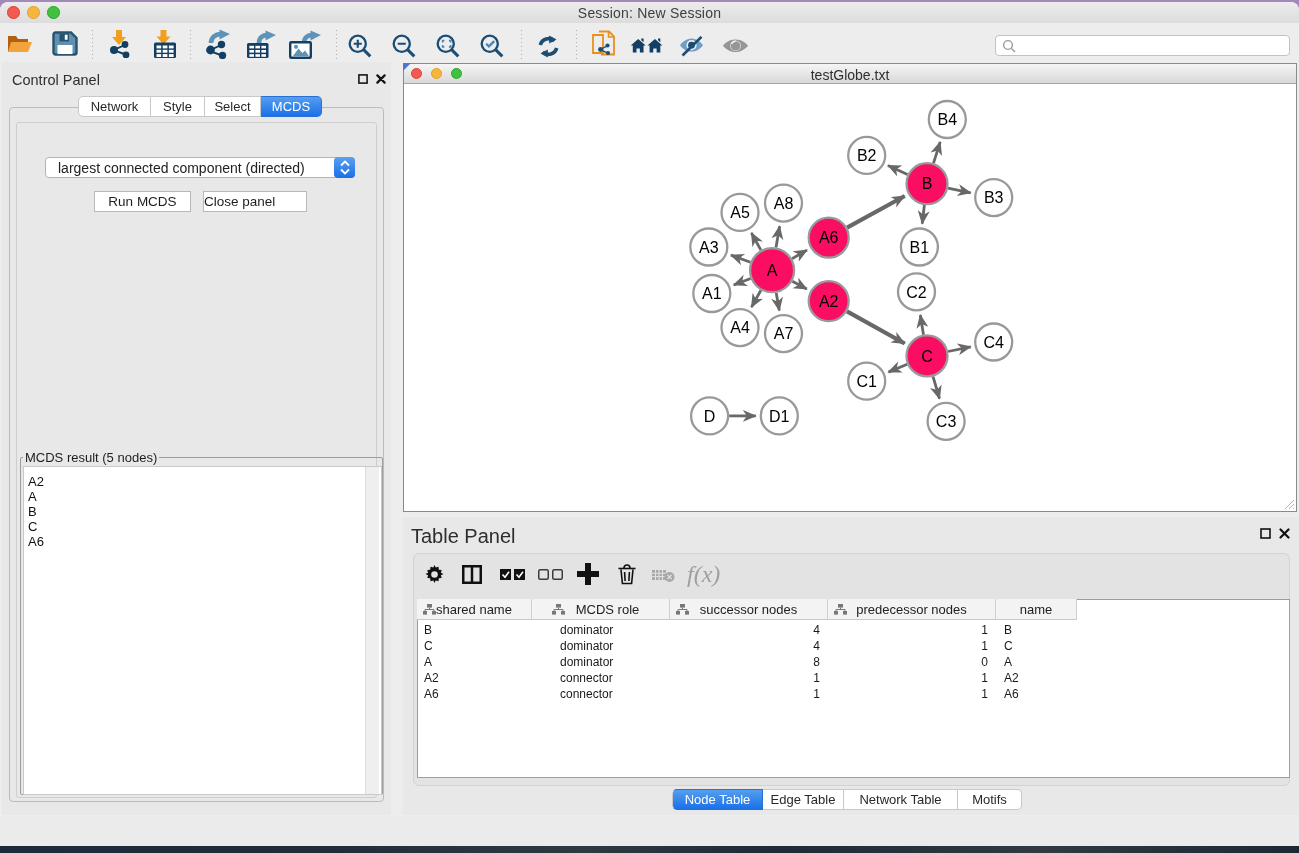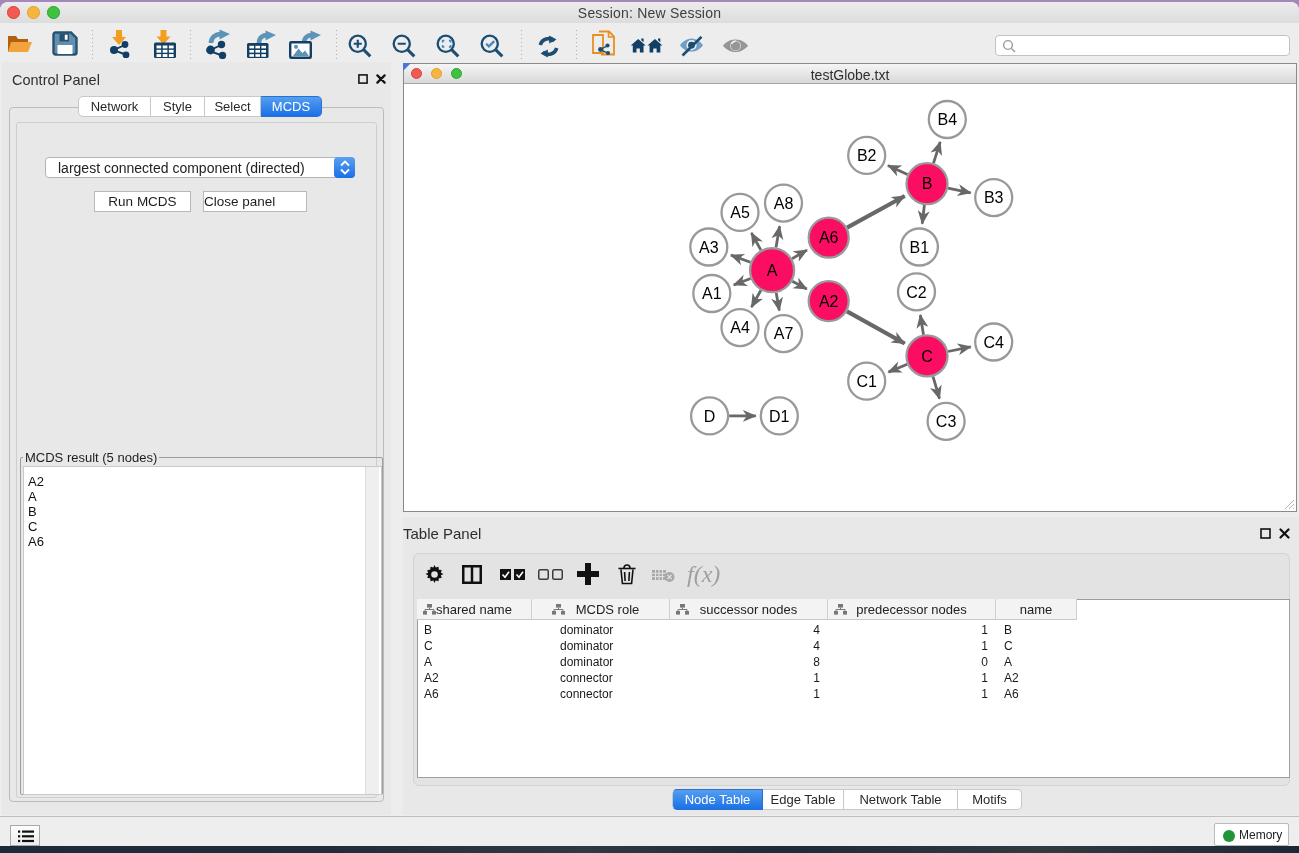--- a/index.html
+++ b/index.html
@@ -22,21 +22,21 @@
 .seg .s{background:#fff;border:1px solid #c8c8c8;border-left:none;display:flex;align-items:center;justify-content:center;height:100%;white-space:nowrap}
 .seg .s:first-child{border-left:1px solid #c8c8c8;border-radius:5px 0 0 5px}
 .seg .s:last-child{border-radius:0 5px 5px 0}
 .seg .on{background:linear-gradient(#559fef,#1a70e8);border-color:#2a6fd4;color:#fff}
 
 #netwin{position:absolute;left:403px;top:2px;width:894px;height:449px;background:#fff;border:1px solid #8a8a8a}
 #netwin .tb{position:absolute;left:0;top:0;width:100%;height:20px;background:linear-gradient(#f5f5f5,#d9d9d9);border-bottom:1px solid #a6a6a6}
 #netwin .tb .t{position:absolute;top:2.5px;width:100%;text-align:center;font-size:14px;color:#2e2e2e}
 
 #tp{position:absolute;left:403px;top:456px;width:896px;height:298px;background:#e9e8e9}
-#tp .hdr{position:absolute;left:0;top:8px;font-size:15px;color:#2e2e2e}
+#tp .hdr{position:absolute;left:8px;top:8px;font-size:20px;color:#2e2e2e}
 
 .hc{top:0;height:21px;border-right:1px solid #cfcfcf;font-size:13px;color:#222;text-align:center;line-height:21px}
 .hc svg{position:absolute;left:6px;top:5px}
 .rows{font-size:12px;color:#1a1a1a}
 .rows .r{height:16px;line-height:16px;position:relative}
 .rows span{position:absolute}
 .c1{left:7px}.c2{left:143px}.c3{left:253px;width:150px;text-align:right}.c4{left:411px;width:160px;text-align:right}.c5{left:587px}
 
 .btn{background:linear-gradient(#fdfdfd,#ededed);border:1px solid #a9a9a9;border-radius:0}
 </style></head>
@@ -452,32 +452,14 @@
           </div>
  </div>
  <div class="seg" style="left:269px;top:272px;height:21px">
   <div class="s on" style="width:91px">Node Table</div>
   <div class="s" style="width:81px">Edge Table</div>
   <div class="s" style="width:114px">Network Table</div>
   <div class="s" style="width:64px">Motifs</div>
  </div>
 </div>
 </div>
-<div id="statusbar">
-      <div class="abs btn" style="left:10px;top:8px;width:30px;height:21px">
- <svg class="abs" style="left:7px;top:4px" width="16" height="13" viewBox="0 0 16 13">
-          <g fill="#111">
-            <rect x="0" y="0.5" width="2.2" height="2.2"></rect>
-            <rect x="0" y="5.2" width="2.2" height="2.2"></rect>
-            <rect x="0" y="9.9" width="2.2" height="2.2"></rect>
-            <rect x="4" y="0.5" width="12" height="2.2"></rect>
-            <rect x="4" y="5.2" width="12" height="2.2"></rect>
-            <rect x="4" y="9.9" width="12" height="2.2"></rect>
-          </g>
-        </svg>
-</div>
-<div class="abs btn" style="left:1214px;top:6px;width:75px;height:23px;background:#fff;border-radius:2px;border-color:#b9b9b9">
- <div class="abs" style="left:8px;top:6px;width:12px;height:12px;border-radius:50%;background:#1e9639"></div>
- <div class="abs" style="left:24px;top:4px;font-size:12px;color:#222">Memory</div>
-</div>
-    </div>
 </div>
 <div style="position:absolute;left:0;top:846px;width:1299px;height:7px;background:linear-gradient(90deg,#1b2a39 0%,#202c3a 25%,#2e3a42 45%,#1d2a38 60%,#313a40 80%,#1b2836 100%)"></div>
 
 </body></html>

